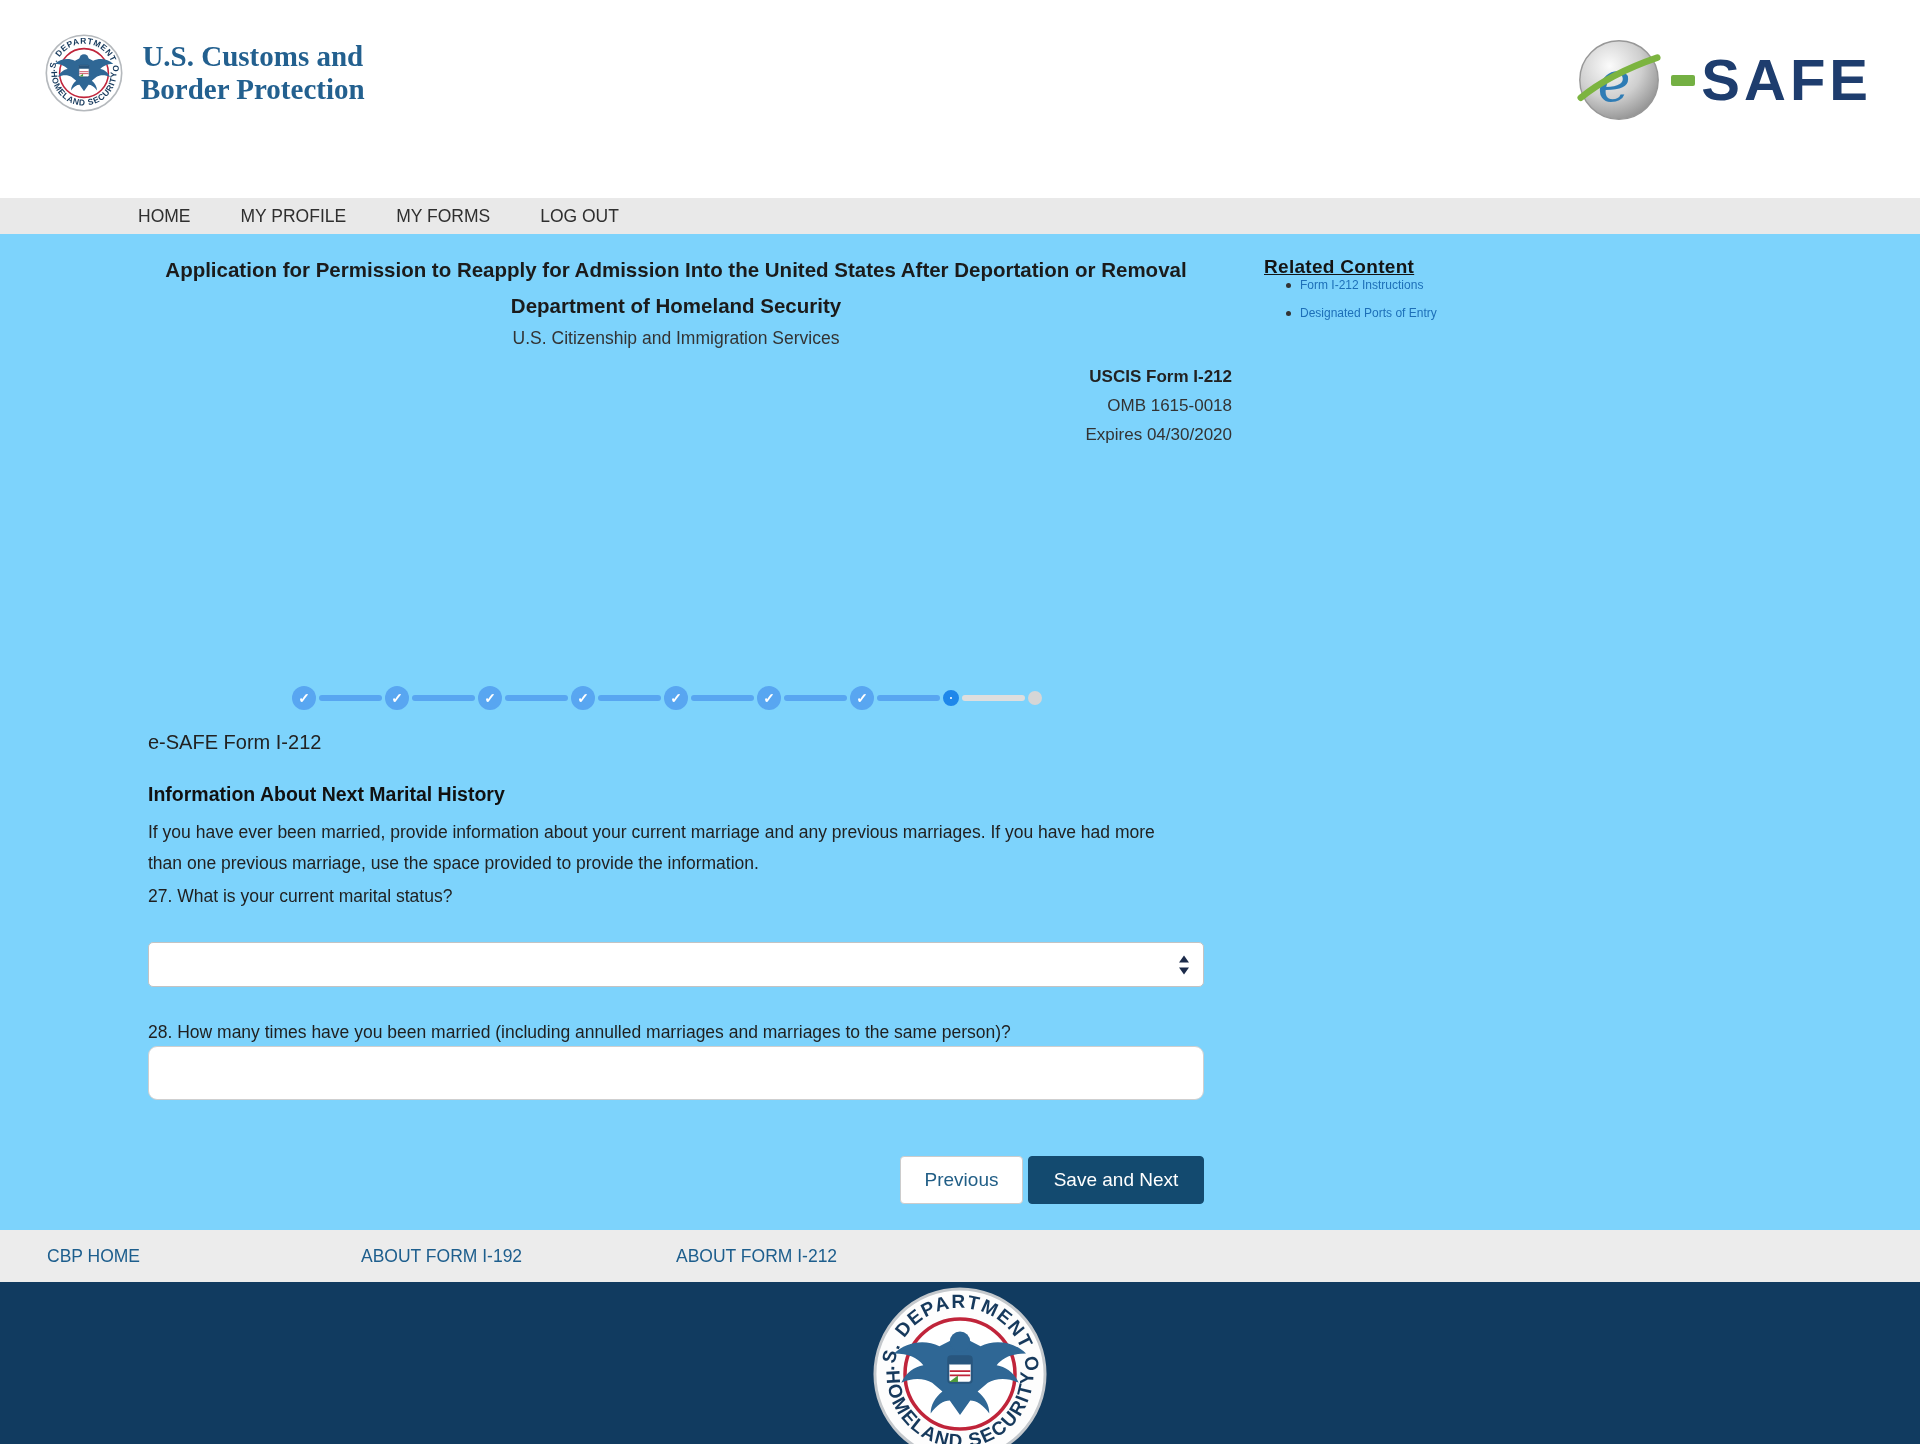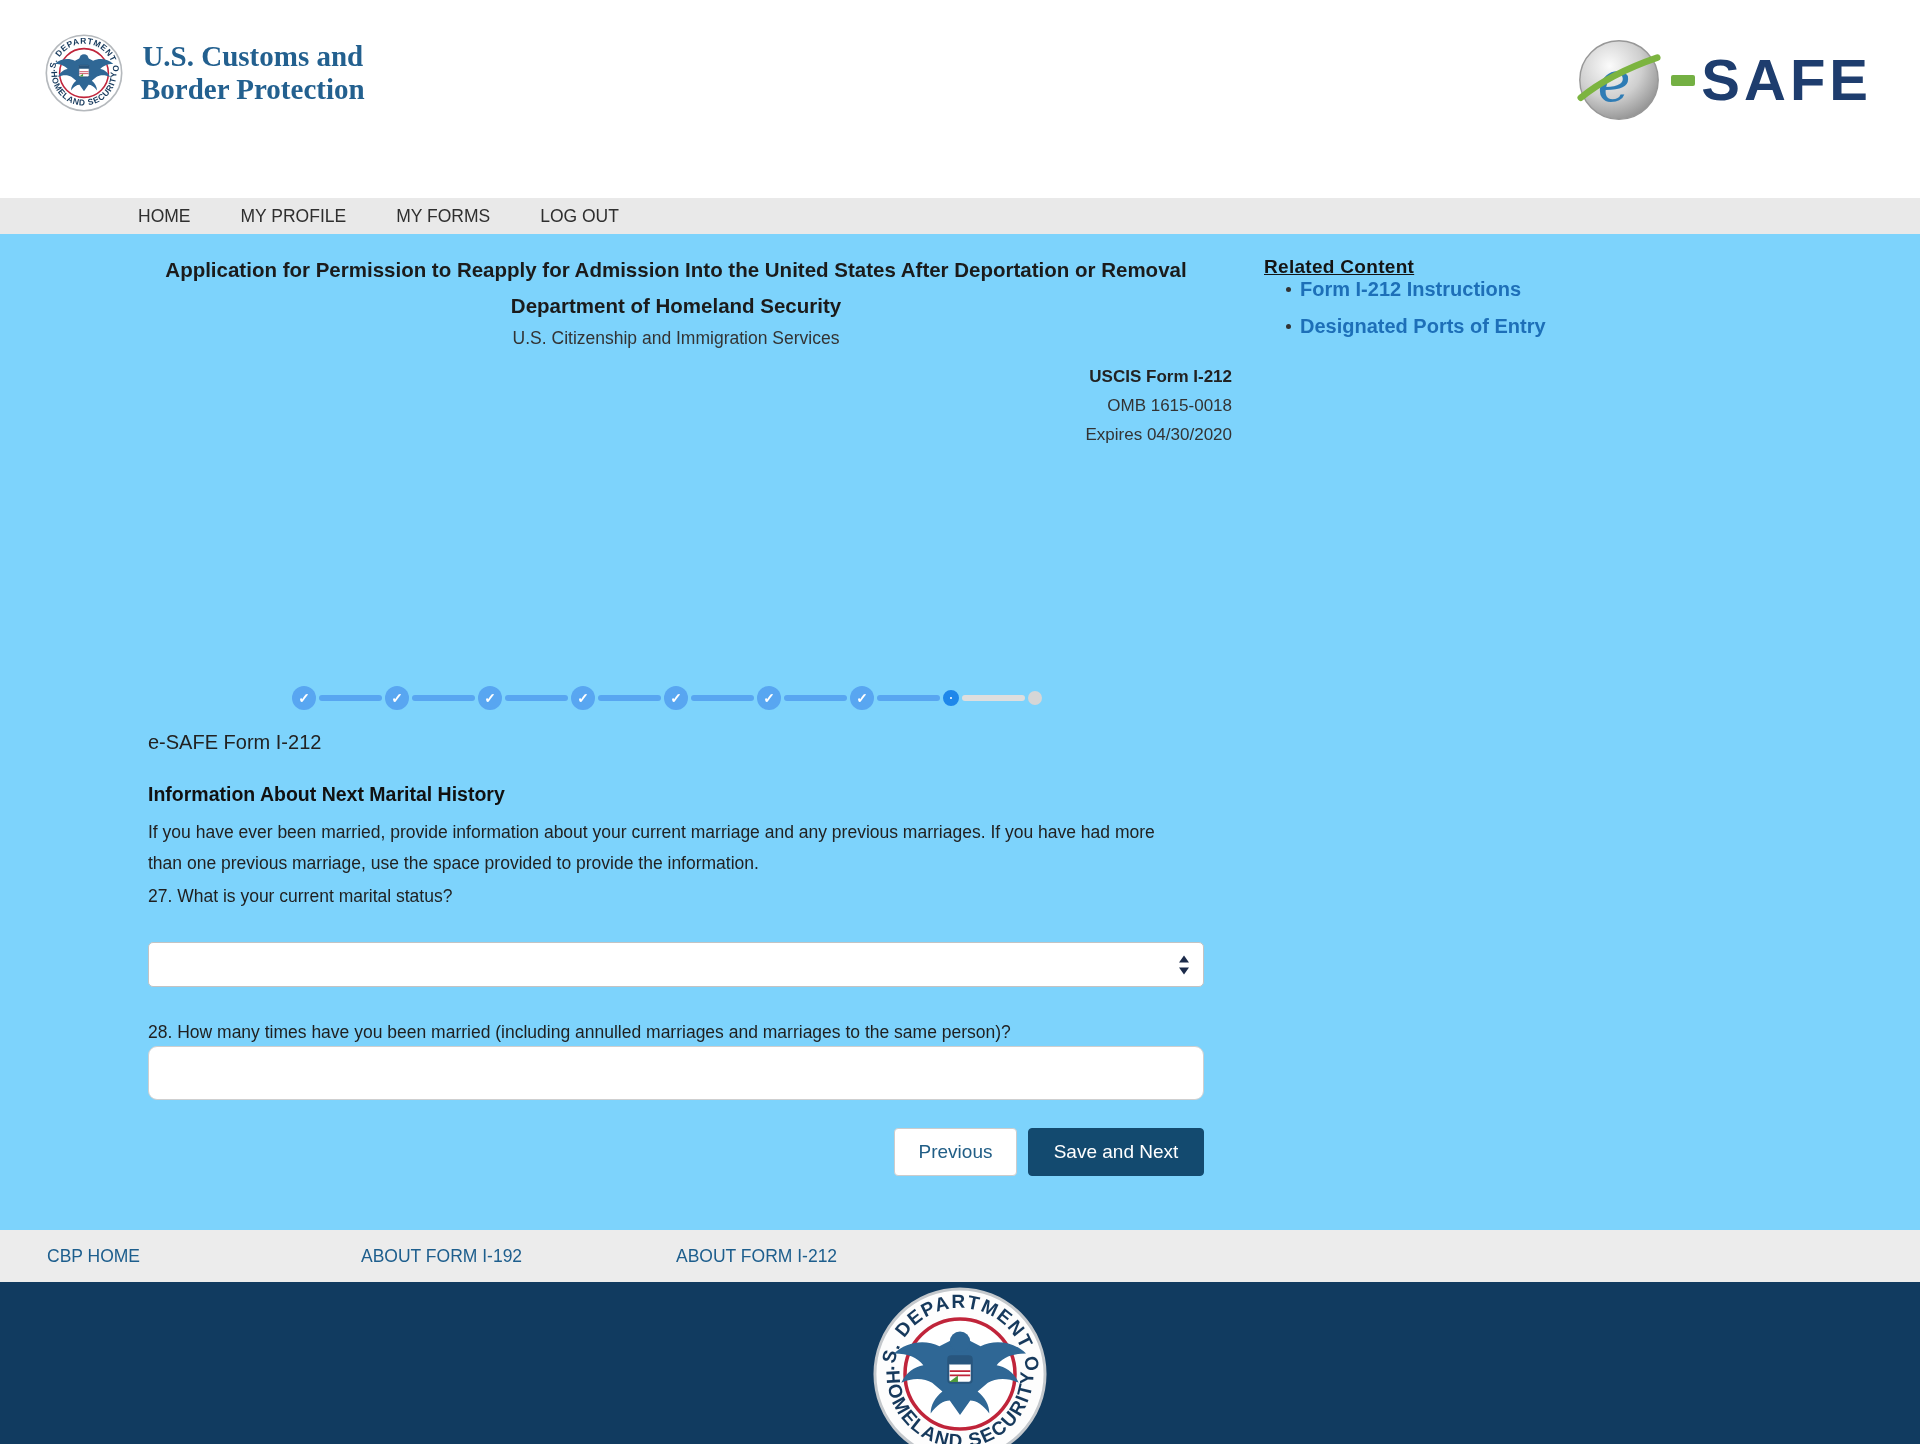--- a/index.html
+++ b/index.html
@@ -28,21 +28,21 @@
   .title-line2 { left:148px; top:60px; width:1056px; text-align:center; font-size:20.5px; font-weight:700; color:#1b1b1b; }
   .title-line3 { left:148px; top:94px; width:1056px; text-align:center; font-size:17.5px; color:#333; }
 
   .form-meta { left:148px; top:128px; width:1084px; text-align:right; font-size:17px; color:#333; line-height:29px; }
   .form-meta .meta-bold { font-weight:700; color:#222; }
 
   .sidebar { left:1264px; top:22px; width:330px; }
   .related-heading { font-size:19px; font-weight:700; color:#141414; letter-spacing:0.3px; margin-bottom:0;text-decoration:underline; }
   .related-link-row { display:flex; align-items:center; margin-bottom:14px; }
   .bullet { width:5px; height:5px; border-radius:50%; background:#333; margin:0 9px 0 22px; flex:0 0 auto; }
-  .related-link { font-size:20px; font-weight:700; color:#1d6fb8; text-decoration:none; cursor:pointer;text-align:right; }
+  .related-link { font-size:12px; font-weight:400; color:#1d6fb8; text-decoration:none; cursor:pointer;text-align:right; }
 
   
   .stepper { left:292px; top:448px; height:32px; display:flex; align-items:center; }
   .step-dot { flex:0 0 auto; border-radius:50%; }
   .step-dot.complete { width:24px; height:24px; background:#58a6f1; display:flex; align-items:center; justify-content:center; }
   .step-dot.complete::after { content:"✓"; color:#fff; font-size:14px; font-weight:700; }
   .step-dot.current { width:16px; height:16px; background:#fff; border:7px solid #1e87ea; }
   .step-dot.upcoming { width:14px; height:14px; background:#d6d6d6; }
   .step-connector { width:63px; height:6px; border-radius:3px; margin:0 3px; }
   .step-connector.active { background:#58a6f1; }
@@ -54,21 +54,21 @@
   .section-desc { left:148px; top:583px; width:1045px; font-size:17.5px; color:#222; line-height:31px; }
   .q27-label { left:148px; top:652px; font-size:17.5px; color:#1f1f1f; }
   .select-box { left:148px; top:708px; width:1056px; height:45px; background:#fff;
                 border:1px solid #c3c3c3; border-radius:5px; cursor:pointer; }
   .spinner { position:absolute; right:14px; top:50%; transform:translateY(-50%); display:flex; flex-direction:column; gap:5px; }
   .spinner .up { width:0; height:0; border-left:5px solid transparent; border-right:5px solid transparent; border-bottom:7px solid #1c2b4a; }
   .spinner .down { width:0; height:0; border-left:5px solid transparent; border-right:5px solid transparent; border-top:7px solid #1c2b4a; }
   .q28-label { left:148px; top:788px; font-size:17.5px; color:#1f1f1f; }
   .text-input { left:148px; top:812px; width:1056px; height:54px; border:1px solid #cfcfcf; border-radius:9px;
                 font-size:18px; padding:0 14px; color:#222; background:#fff; outline:none; }
-  .btn-row { left:148px; top:894px; width:1056px; display:flex; justify-content:flex-end; gap:11px; }
+  .btn-row { left:148px; top:922px; width:1056px; display:flex; justify-content:flex-end; gap:5px; }
   .btn { height:48px; border-radius:4px; font-size:19px; display:flex; align-items:center; justify-content:center; cursor:pointer; font-family:"Liberation Sans", sans-serif; }
   .btn-previous { width:123px; background:#fff; border:1px solid #cccccc; color:#215e86; }
   .btn-save { width:176px; background:#134a6f; border:1px solid #134a6f; color:#fff; font-weight:400; }
 
   .pra { left:123px; top:1030px; width:1680px; font-size:15.5px; color:#111; line-height:28.5px; white-space:pre-wrap; }
   .pra .pra-lead { font-weight:700; }
 
   
   .footer-links { position:relative; height:52px; background:#ececec; }
   .footer-link { position:absolute; top:50%; transform:translateY(-50%); font-size:17.5px; color:#1d5e8d; text-decoration:none; cursor:pointer; }

